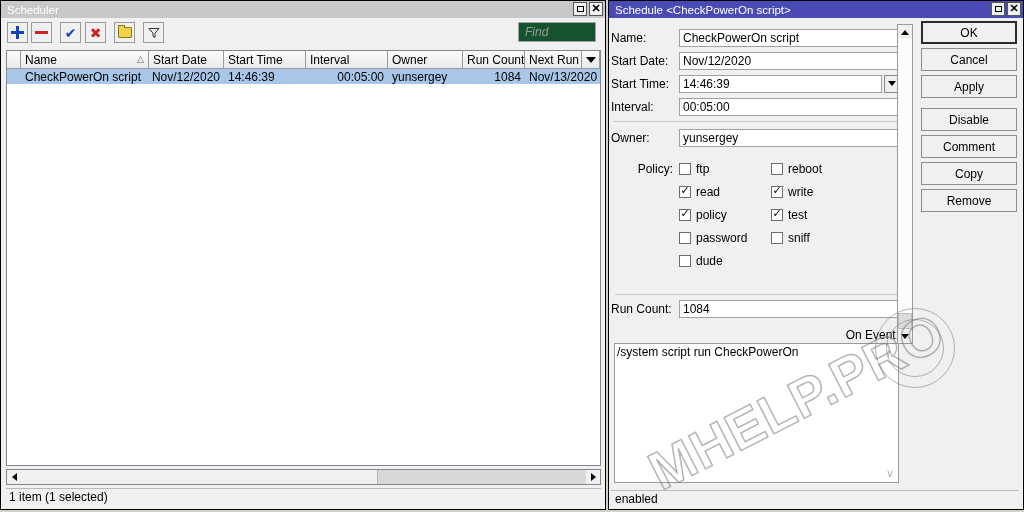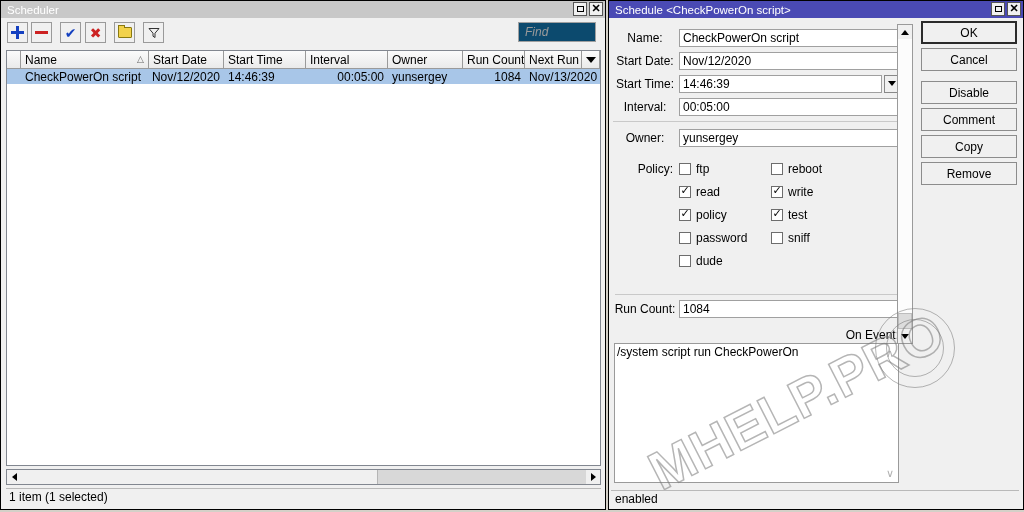--- a/index.html
+++ b/index.html
@@ -33,21 +33,21 @@
   .toolbar{
     position:absolute;left:0;top:17px;width:604px;height:28px;
     background:#f0f0f0;box-sizing:border-box;
   }
   .tbtn{
     position:absolute;top:4px;width:21px;height:21px;background:#f0f0f0;
     border:1px solid #9a9a9a;box-sizing:border-box;
     display:flex;align-items:center;justify-content:center;
   }
   .find-box{
-    position:absolute;right:9px;top:4px;width:78px;height:20px;background:#0c4a6e;
+    position:absolute;right:9px;top:4px;width:78px;height:20px;background:#14532d;
     border:1px solid #a0a0a0;box-sizing:border-box;
     display:flex;align-items:center;padding-left:6px;
     color:#9a9a9a;font-style:italic;font-size:12px;
   }
   
   .gl-plus{position:relative;width:13px;height:13px;}
   .gl-plus:before,.gl-plus:after{content:"";position:absolute;background:#1440c0;}
   .gl-plus:before{left:5px;top:0;width:3px;height:13px;}
   .gl-plus:after{left:0;top:5px;width:13px;height:3px;}
   .gl-minus{width:13px;height:3px;background:#cc2222;}
@@ -101,21 +101,21 @@
     position:absolute;left:5px;bottom:4px;width:595px;height:17px;
     border-top:1px solid #b9b9b9;box-sizing:border-box;
     display:flex;align-items:center;padding-left:3px;font-size:12px;background:#f0f0f0;
   }
 
   
   #dialog{left:608px;top:0;width:416px;height:510px;}
   .dlg-body{position:absolute;left:0;top:17px;right:0;bottom:0;background:#f0f0f0;}
   .form{position:absolute;left:2px;top:0;width:288px;}
   .frow{display:flex;align-items:center;height:21px;margin-bottom:2px;}
-  .flabel{width:68px;text-align:center;padding-right:0;font-size:12px;box-sizing:border-box;white-space:nowrap;}
+  .flabel{width:68px;text-align:left;padding-right:0;font-size:12px;box-sizing:border-box;white-space:nowrap;}
   .finput{
     flex:1;height:18px;background:#fff;border:1px solid #a0a0a0;box-sizing:border-box;
     display:flex;align-items:center;padding-left:3px;font-size:12px;white-space:nowrap;overflow:hidden;
   }
   .spin{
     width:15px;height:18px;margin-left:2px;background:#f0f0f0;border:1px solid #888;
     box-sizing:border-box;display:flex;align-items:center;justify-content:center;
   }
   .spin .dn{width:0;height:0;border-left:4px solid transparent;border-right:4px solid transparent;border-top:5px solid #000;}
   .sep{height:1px;background:#c9c9c9;margin:4px 2px 5px 2px;}
@@ -422,20 +422,21 @@
           <div class="vs-thumb" style="bottom:0"></div>
         </div>
         <div class="vs-arrow bottom">
             <span class="arr-d"></span>
           </div>
       </div>
 
       <div class="btnpanel">
         <div class="dbtn default">OK</div>
         <div class="dbtn">Cancel</div>
+        <div class="dbtn">Apply</div>
         <div class="dbtn gap">Disable</div>
         <div class="dbtn">Comment</div>
         <div class="dbtn">Copy</div>
         <div class="dbtn">Remove</div>
       </div>
 
       <div class="dlg-status">enabled</div>
     </div>
   </div>
 

